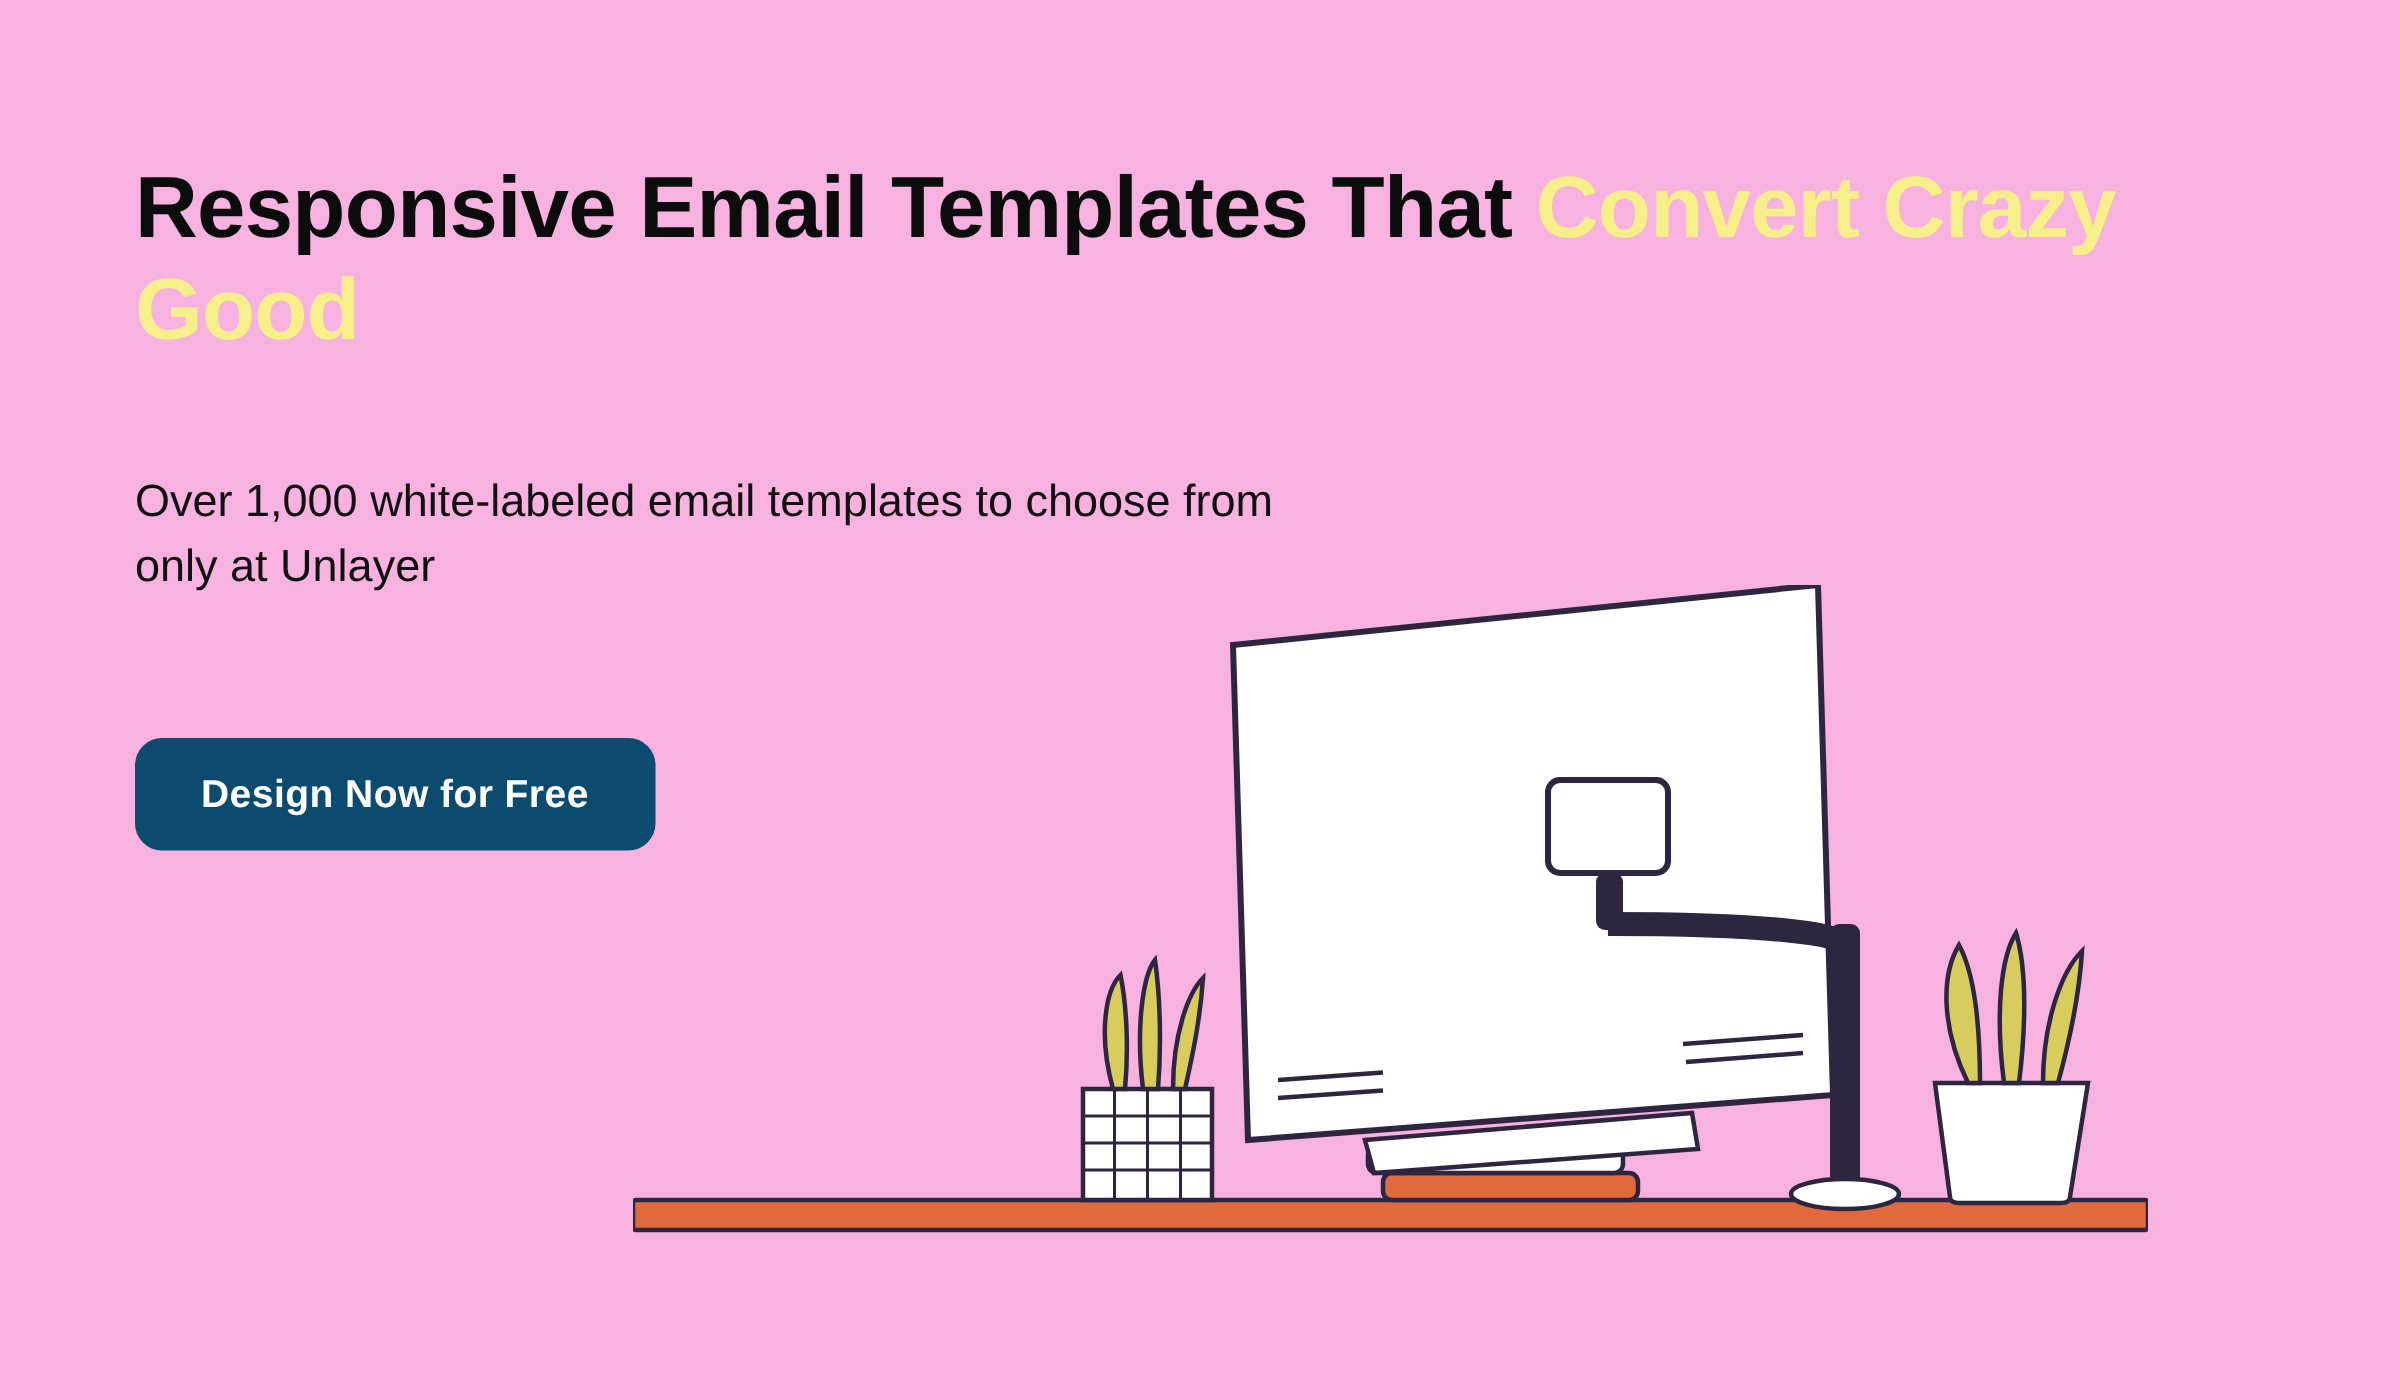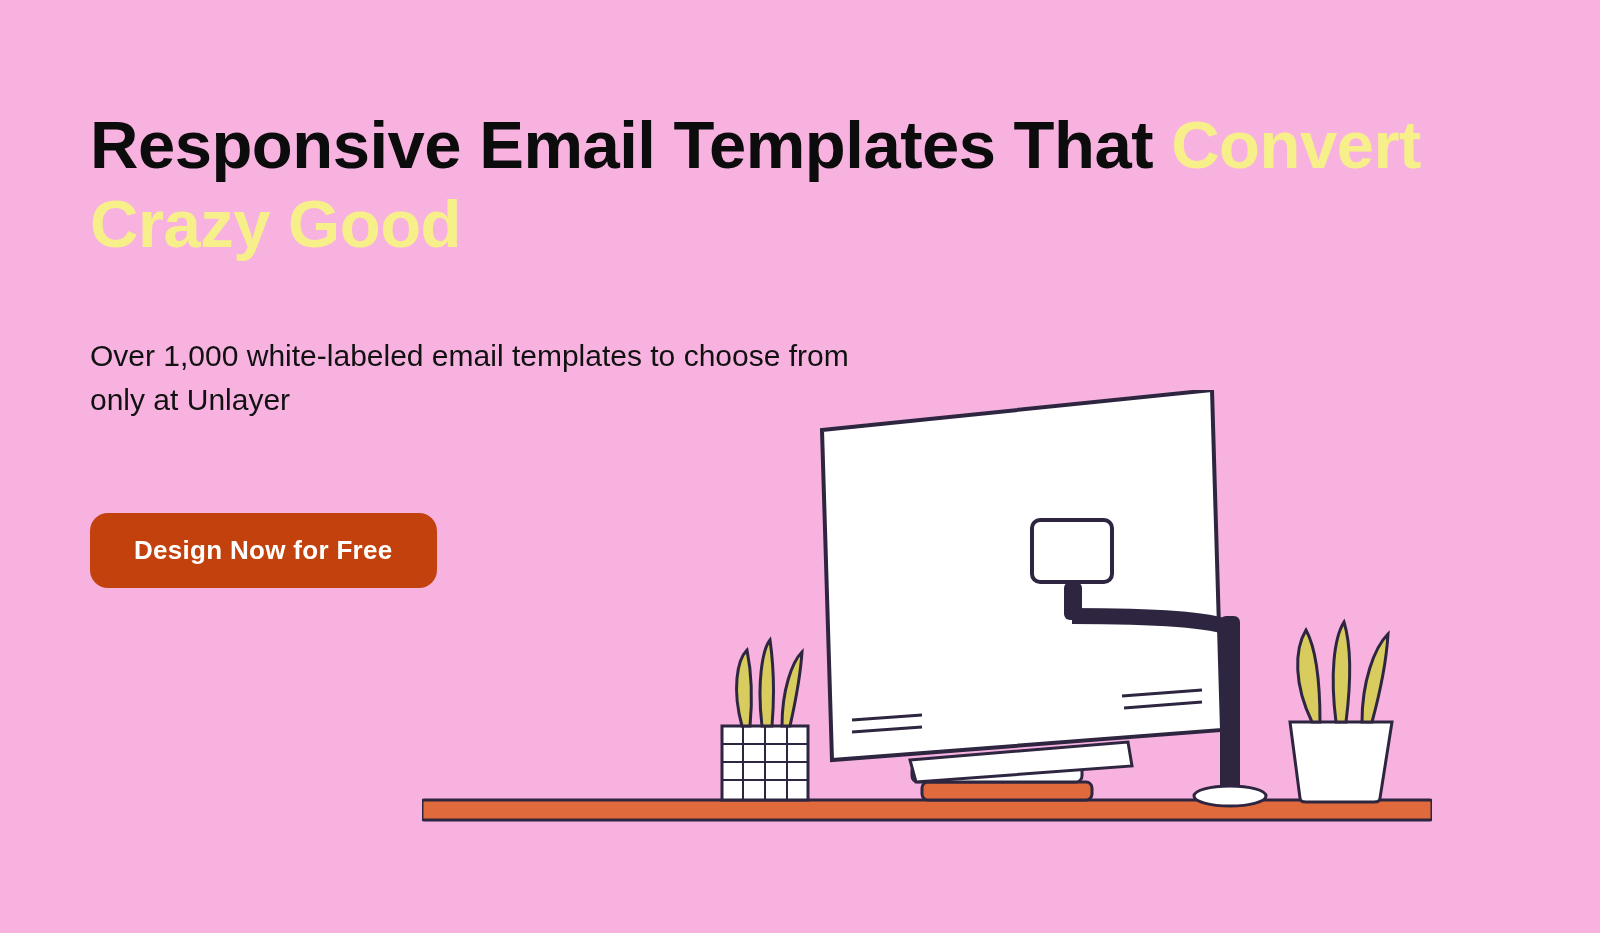--- a/index.html
+++ b/index.html
@@ -9,41 +9,41 @@
     font-family: "Helvetica Neue", Arial, sans-serif;
     position: relative;
   }
   .hero {
     position: absolute;
     top: 105px;
     left: 90px;
     width: 1350px;
   }
   .headline {
-    font-size: 67px;
+    font-size: 58px;
     font-weight: 900;
     line-height: 1.18;
     letter-spacing: -0.5px;
     color: #0c0c0c;
   }
   .headline .accent {
     color: #f7f08a;
   }
   .sub {
     margin-top: 71px;
     font-size: 30px;
     font-weight: 500;
     line-height: 1.45;
     color: #111;
     max-width: 760px;
   }
   .cta {
     display: inline-block;
     margin-top: 92px;
-    background: #c2410c;
+    background: #0c4a6e;
     color: #fff;
     font-size: 26px;
     font-weight: 700;
     padding: 22px 44px;
     border: none;
     border-radius: 18px;
     cursor: pointer;
     letter-spacing: 0.3px;
   }
   .illustration {

